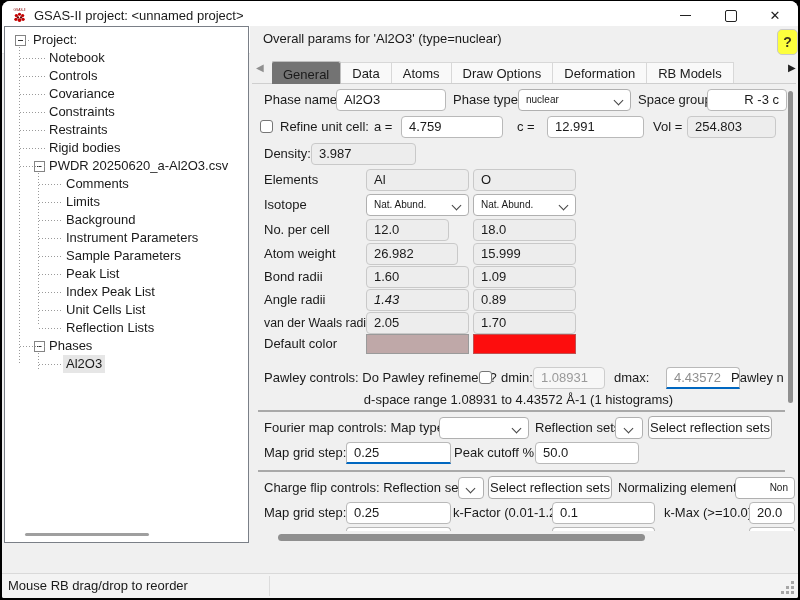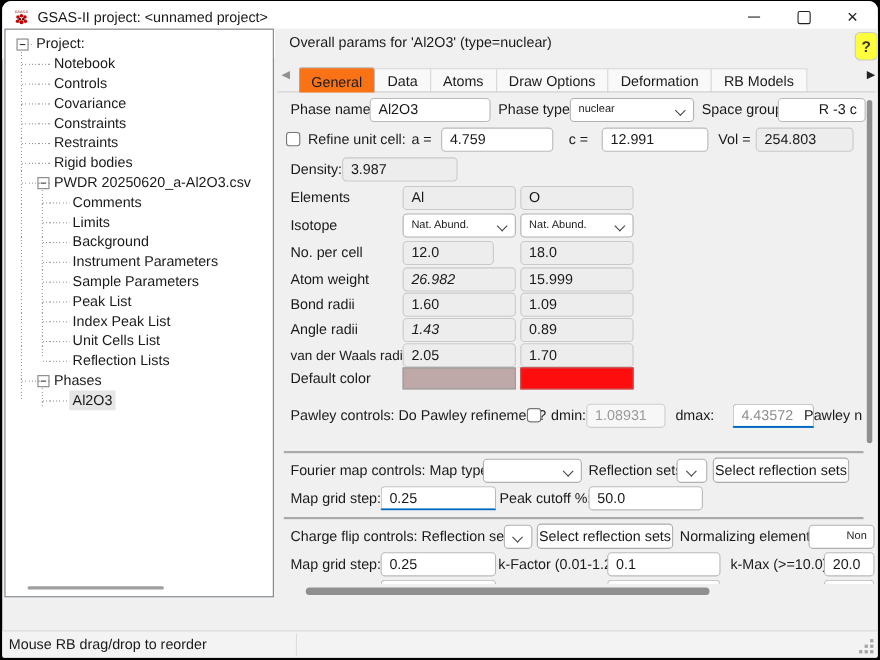--- a/index.html
+++ b/index.html
@@ -40,21 +40,21 @@
   .rpanel{position:absolute;left:248px;top:25px;width:548px;height:547px;background:#f0f0f0;overflow:hidden;}
   .hdr{position:absolute;left:13px;top:5px;font-size:13px;}
   .helpbtn{position:absolute;left:527px;top:3px;width:21px;height:26px;border:1px solid #c9c9c9;border-radius:5px;
     font-weight:bold;font-size:14px;color:#3c3320;text-align:center;line-height:25px;box-sizing:border-box;}
   
   .tab-left{position:absolute;left:6px;top:36px;font-size:10px;color:#909090;}
   .tab-right{position:absolute;left:538px;top:36px;font-size:10px;color:#222;}
   .tabs{position:absolute;left:22px;top:31px;width:514px;height:27px;display:flex;overflow:hidden;}
   .tab{height:21px;margin-top:5px;line-height:21px;padding:0 11px;background:#f9f9f9;border:1px solid #d8d8d8;
     margin-left:-1px;font-size:13px;white-space:nowrap;box-sizing:content-box;}
-  .tab.active{height:26px;margin-top:4px;line-height:26px;background:#f97316;border-color:#bfbfbf;border-bottom:none;
+  .tab.active{height:26px;margin-top:4px;line-height:26px;background:#737373;border-color:#bfbfbf;border-bottom:none;
     border-radius:3px 3px 0 0;z-index:2;}
   .tabline{position:absolute;left:2px;top:57px;width:544px;height:1px;background:#cfcfcf;}
   
   .lbl{position:absolute;font-size:13px;white-space:nowrap;line-height:22px;}
   .inp{position:absolute;height:22px;background:#fff;border:1px solid #b9b9b9;border-radius:4px;box-sizing:border-box;
     font-size:13px;line-height:20px;padding:0 7px;white-space:nowrap;overflow:hidden;}
   .ro{background:#ededed;border-color:#c9c9c9;}
   .focus-u{border-bottom:2px solid #0067c0;border-radius:4px 4px 0 0;}
   .dis{background:#f7f7f7;color:#9a9a9a;border-color:#cdcdcd;}
   .gray-text{color:#8f8f8f;margin-left:16px;}
@@ -239,21 +239,21 @@
 
     <span class="lbl" style="left:14px;top:168px;">Isotope</span>
     <div class="combo" style="left:116px;top:168px;width:103px;"><span>Nat. Abund.</span><span class="chev"></span></div>
     <div class="combo" style="left:223px;top:168px;width:103px;"><span>Nat. Abund.</span><span class="chev"></span></div>
 
     <span class="lbl" style="left:14px;top:193px;">No. per cell</span>
     <div class="inp ro" style="left:116px;top:193px;width:83px;">12.0</div>
     <div class="inp ro" style="left:223px;top:193px;width:103px;">18.0</div>
 
     <span class="lbl" style="left:14px;top:217px;">Atom weight</span>
-    <div class="inp ro" style="left:116px;top:217px;width:103px;font-style:italic;">26.982</div>
+    <div class="inp ro" style="left:116px;top:217px;width:92px;">26.982</div>
     <div class="inp ro" style="left:223px;top:217px;width:103px;">15.999</div>
 
     <span class="lbl" style="left:14px;top:240px;">Bond radii</span>
     <div class="inp ro" style="left:116px;top:240px;width:103px;">1.60</div>
     <div class="inp ro" style="left:223px;top:240px;width:103px;">1.09</div>
 
     <span class="lbl" style="left:14px;top:263px;">Angle radii</span>
     <div class="inp ro" style="left:116px;top:263px;width:103px;font-style:italic;">1.43</div>
     <div class="inp ro" style="left:223px;top:263px;width:103px;">0.89</div>
 
@@ -265,20 +265,21 @@
     <div class="swatch" style="left: 116px; top: 308px; width: 103px; background: rgb(191, 168, 168);"></div>
     <div class="swatch" style="left: 223px; top: 308px; width: 103px; border-color: rgb(192, 80, 80); background: rgb(253, 13, 13);"></div>
 
     <span class="lbl" style="left:14px;top:341px;">Pawley controls: Do Pawley refinement?</span>
     <span class="cbx" style="left:229px;top:345px;"></span>
     <span class="lbl" style="left:251px;top:341px;">dmin:</span>
     <div class="inp dis" style="left:283px;top:341px;width:72px;">1.08931</div>
     <span class="lbl" style="left:364px;top:341px;">dmax:</span>
     <div class="inp gray-text focus-u" style="left: 400px; top: 341px; width: 74px; border-bottom-color: rgb(0, 103, 192);">4.43572</div>
     <span class="lbl" style="left:481px;top:341px;width:56px;overflow:hidden;white-space:nowrap;">Pawley n</span>
+    <div class="ctext" style="left:0;top:366px;width:537px;">d-space range 1.08931 to 4.43572 Å-1 (1 histograms)</div>
 
     <div class="hsep" style="left:8px;top:384px;width:527px;"></div>
 
     <span class="lbl" style="left:14px;top:391px;">Fourier map controls: Map type:</span>
     <div class="combo" style="left:189px;top:391px;width:90px;"><span></span><span class="chev"></span></div>
     <span class="lbl" style="left:285px;top:391px;">Reflection sets:</span>
     <div class="combo" style="left:365px;top:391px;width:28px;padding:0;">
           <span class="chev" style="right:10px;"></span>
         </div>
     <div class="btn" style="left:398px;top:390px;width:124px;">Select reflection sets</div>

